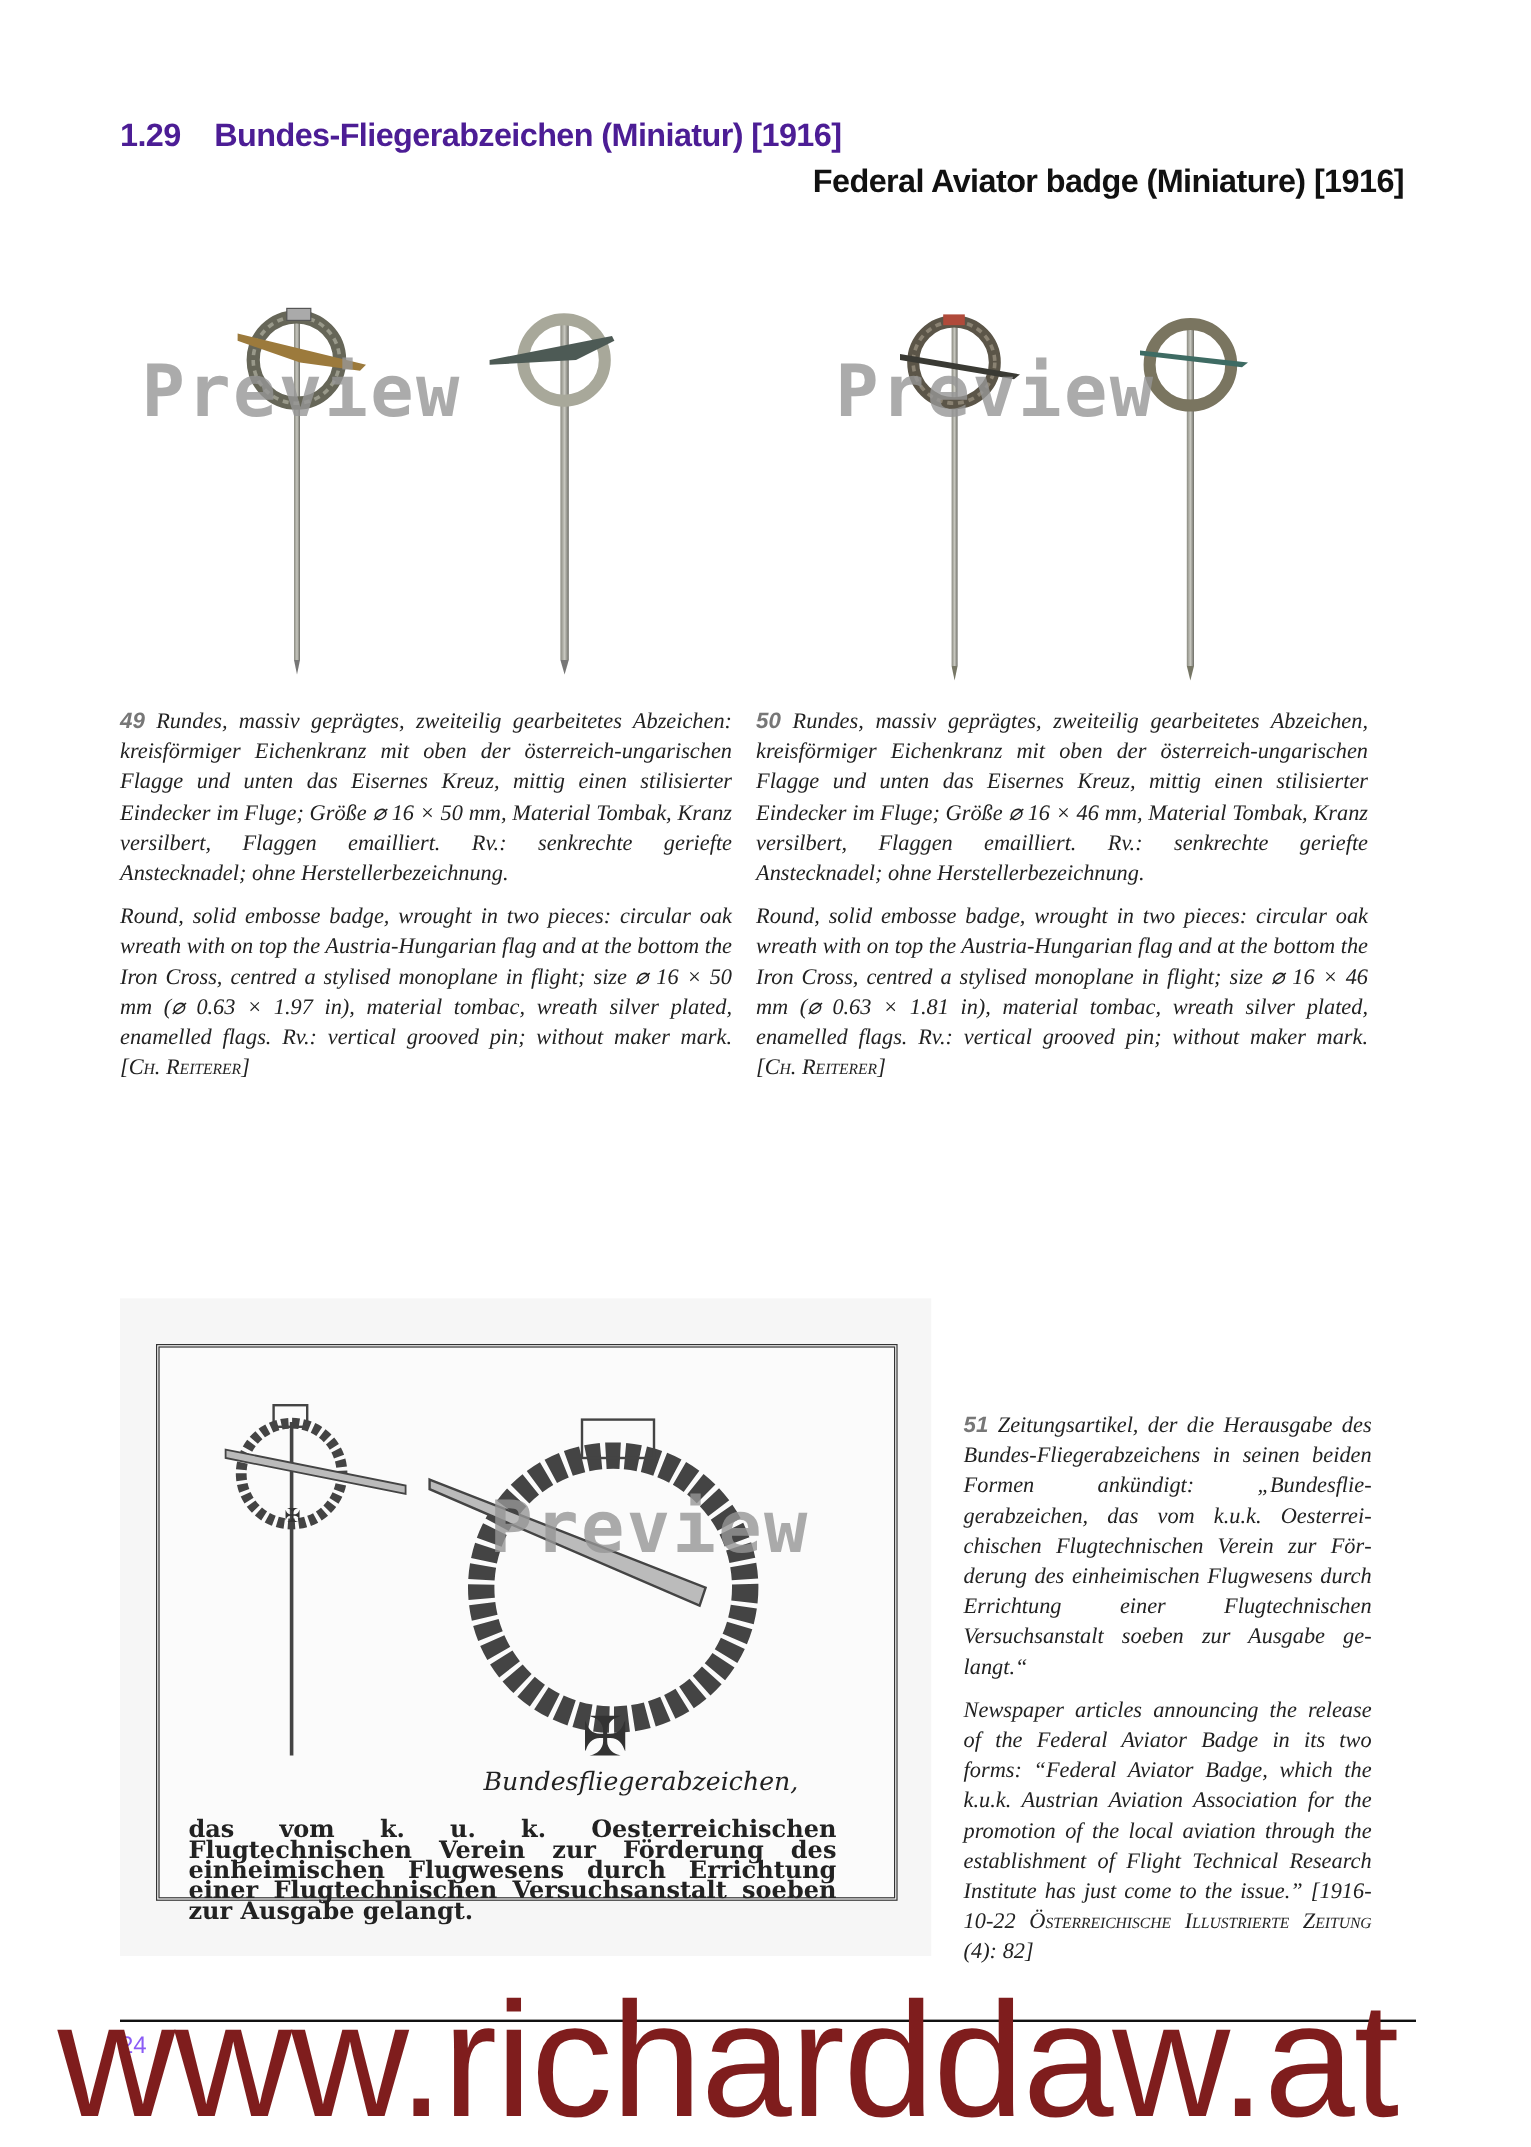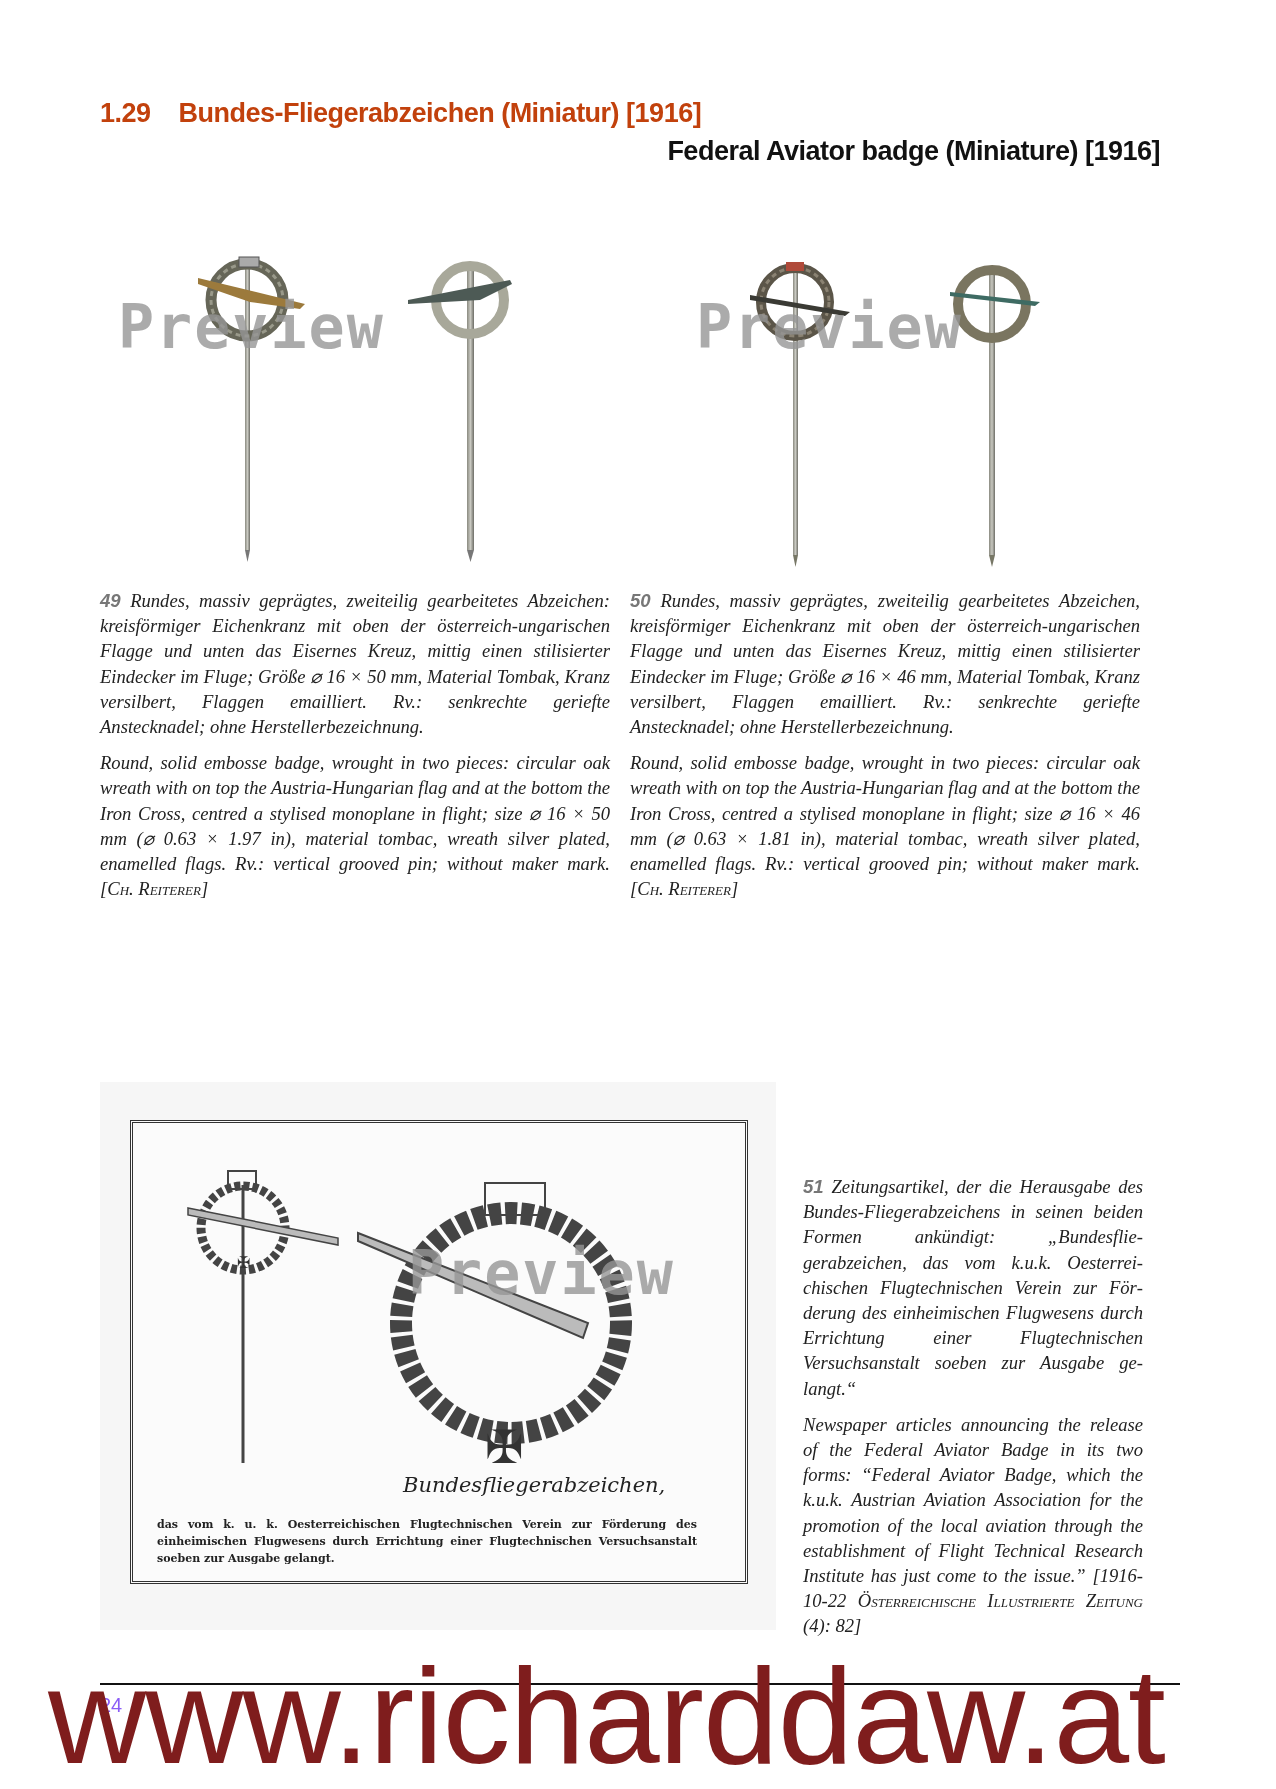--- a/index.html
+++ b/index.html
@@ -1,38 +1,38 @@
 <!DOCTYPE html>
 <html><head>
 <meta charset="utf-8">
 <style>
   html, body { margin:0; padding:0; background:#ffffff; }
   body { width:1276px; height:1789px; position:relative; overflow:hidden;
          font-family:"DejaVu Serif", serif; color:#1a1a1a; }
   .abs { position:absolute; }
   .h-de { left:100px; top:98px; font-family:"Liberation Sans", sans-serif; font-weight:bold;
-          font-size:27px; letter-spacing:-0.5px; color:#c2410c; }
+          font-size:27px; letter-spacing:-0.5px; color:#4c1d95; }
   .h-num { margin-right:28px; }
-  .h-en { right:116px; top:136px; font-family:"Liberation Sans", sans-serif; font-weight:bold;
+  .h-en { right:106px; top:136px; font-family:"Liberation Sans", sans-serif; font-weight:bold;
           font-size:27px; letter-spacing:-0.5px; color:#111; text-align:center; }
   .photo-strip { left:100px; top:240px; width:1076px; height:330px; }
   .para { font-family:"Liberation Serif", serif; font-size:18.6px; line-height:25.2px;
           text-align:justify; hyphens:manual; color:#222; margin:0;font-style:italic; }
   .num { font-family:"Liberation Sans", sans-serif; font-weight:bold; color:#777; }
   .col1 { left:100px; top:588px; width:510px; }
   .col2 { left:630px; top:588px; width:510px; }
   .sp { margin-top:11px; }
   .sc { font-variant:small-caps; }
   .news { left:100px; top:1082px; width:676px; height:548px; background:#f6f6f6; }
   .news-frame { position:absolute; left:30px; top:38px; width:612px; height:458px;
                 border:3px double #333; background:#fbfbfb; }
   .news-title { position:absolute; left:270px; top:350px; font-family:"DejaVu Serif", serif;
                 font-weight:normal; font-size:21px; color:#222; font-style:italic; }
   .news-body { position:absolute; left:24px; top:393px; width:540px; font-family:"DejaVu Serif", serif;
-               font-weight:bold; font-size:11px; line-height:17px; color:#222; text-align:justify; }
+               font-weight:bold; font-size:20px; line-height:17px; color:#222; text-align:justify; }
   .col3 { left:803px; top:1174px; width:340px; }
   .footer-line { left:100px; top:1683px; width:1080px; height:2px; background:#111; }
   .page-num { left:100px; top:1694px; font-family:"Liberation Sans", sans-serif; font-size:20px; color:#8b5cf6; }
   .wm { font-family:"DejaVu Sans Mono", monospace; font-weight:bold; color:rgba(150,150,150,0.8);
         font-size:60px; letter-spacing:2px;margin-left:16px; }
   .wm1 { left:102px; top:292px; }
   .wm2 { left:680px; top:292px; }
   .wm3 { left:392px; top:1238px; }
   .url-wm { left:48px; top:1628px; font-family:"Liberation Sans", sans-serif; font-size:136px;
             color:#7f1d1d; letter-spacing:-1px; line-height:1;margin-top:20px; }

